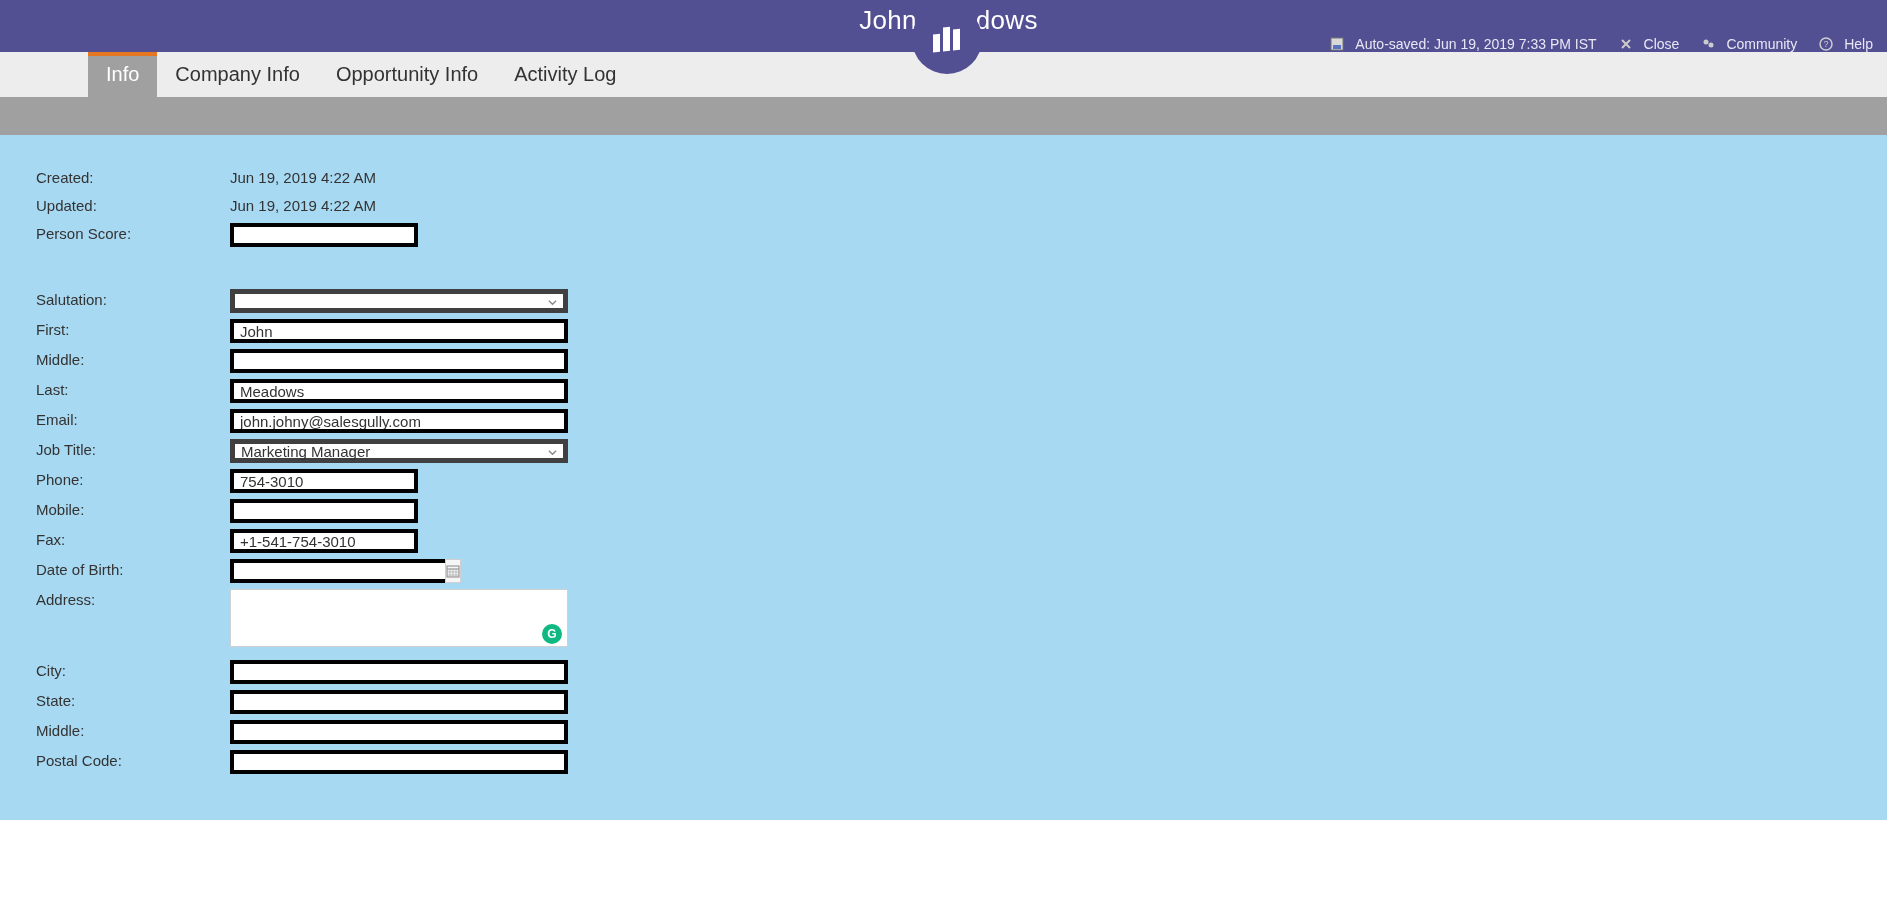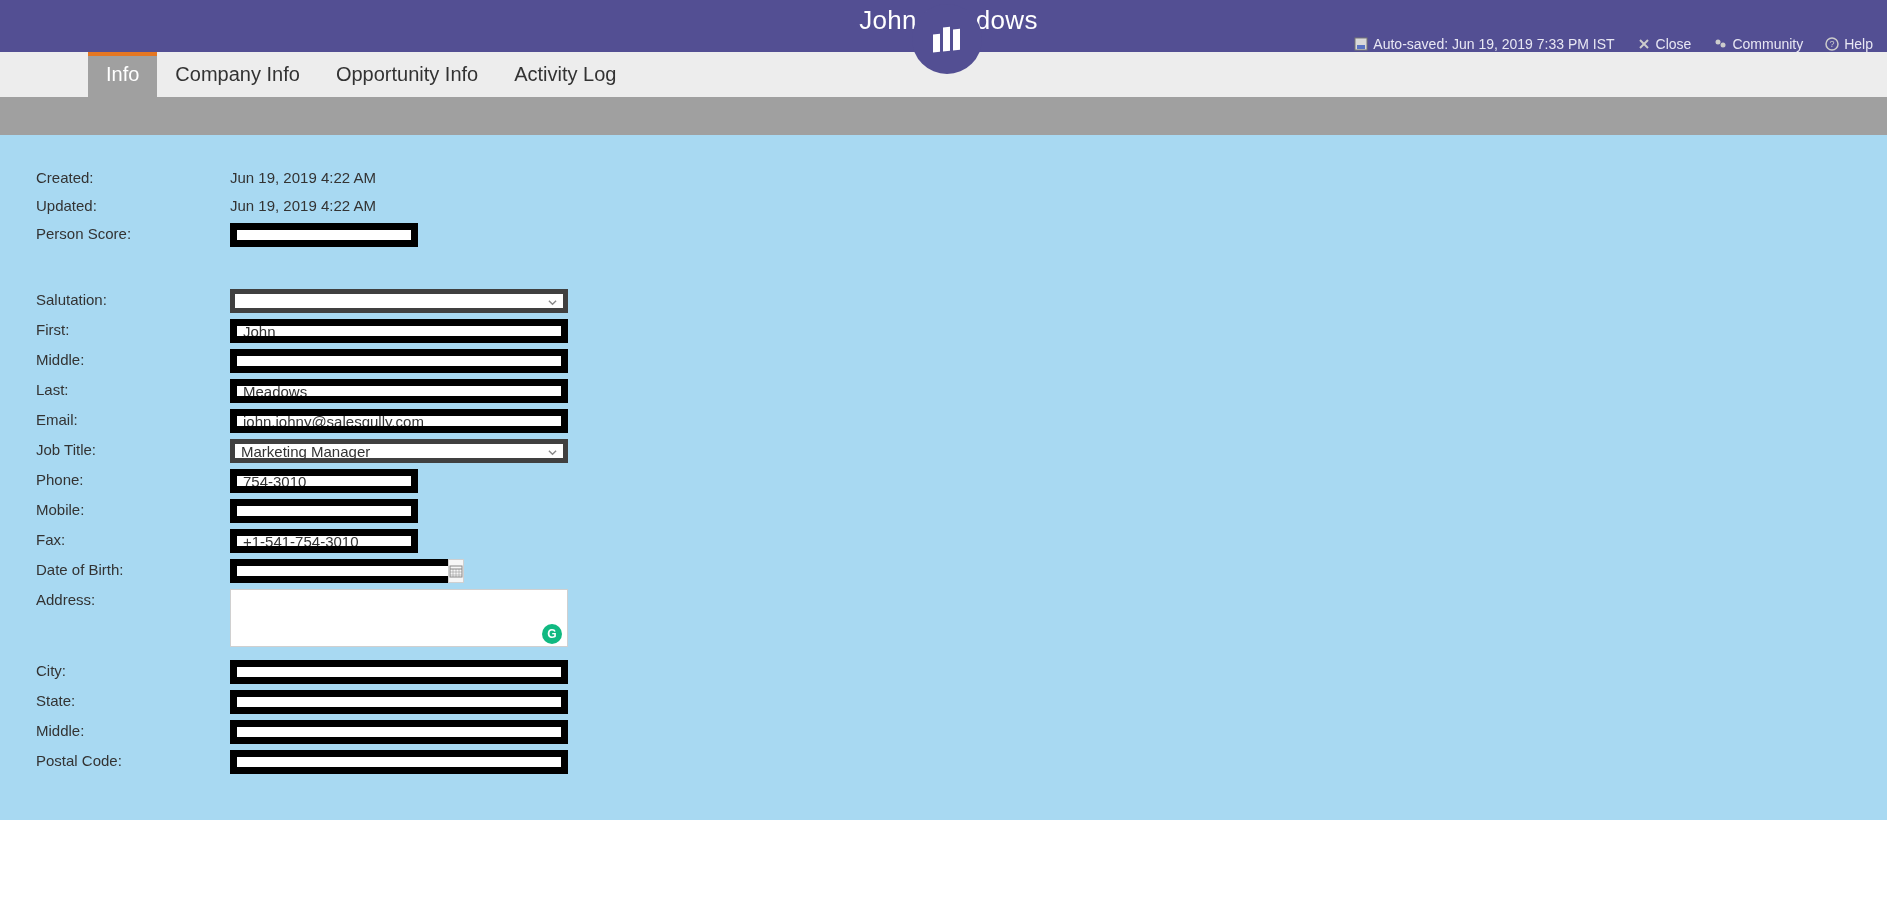--- a/index.html
+++ b/index.html
@@ -51,21 +51,21 @@
       margin-left: auto;
       display: flex;
       align-items: center;
       gap: 22px;
       padding-right: 14px;
       font-size: 14px;
     }
     .header-item {
       display: flex;
       align-items: center;
-      gap: 5px;
+      gap: 11px;
       cursor: pointer;
       color: #e8e7f3;
     }
     .header-item .hicon { width:14px; height:14px; display:inline-flex; align-items:center; justify-content:center;}
     .tab-strip {
       background: #ededed;
       height: 45px;
       display: flex;
       align-items: stretch;
       padding-left: 88px;
@@ -112,21 +112,21 @@
       padding-top: 2px;
     }
     .row .value-text {
       color: #333;
       font-size: 15px;
       padding-top: 2px;
     }
     .spacer { height: 36px; }
     .input-text {
       background: #fff;
-      border: 7px solid #000000;
+      border: 4px solid #000000;
       height: 24px;
       padding: 2px 6px;
       font-size: 15px;
       color: #333;
       font-family: inherit;
       outline: none;
     }
     .w-wide { width: 338px; }
     .w-short { width: 188px; }
     .select-box {

